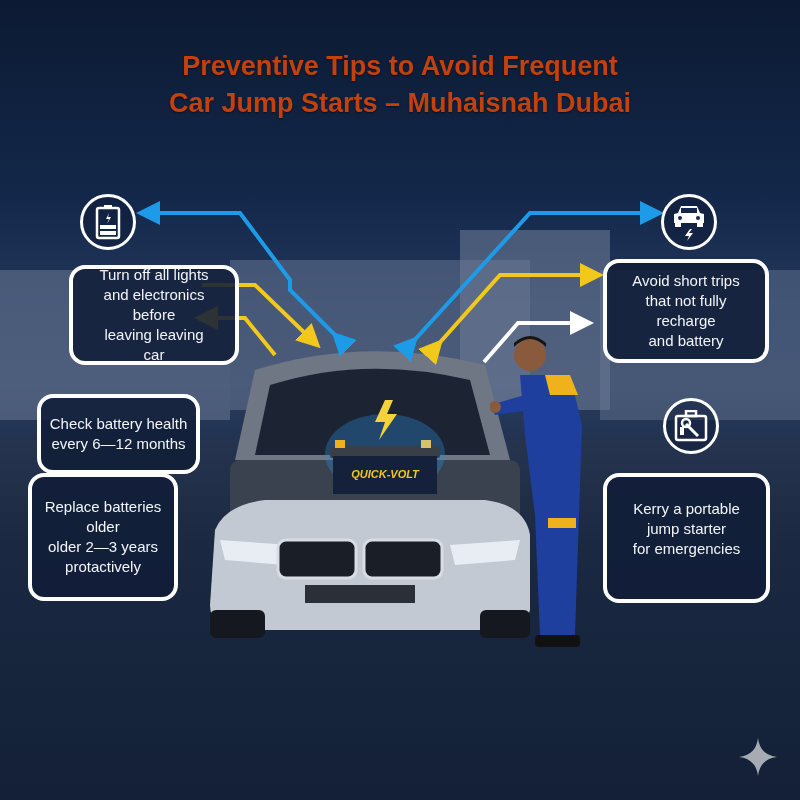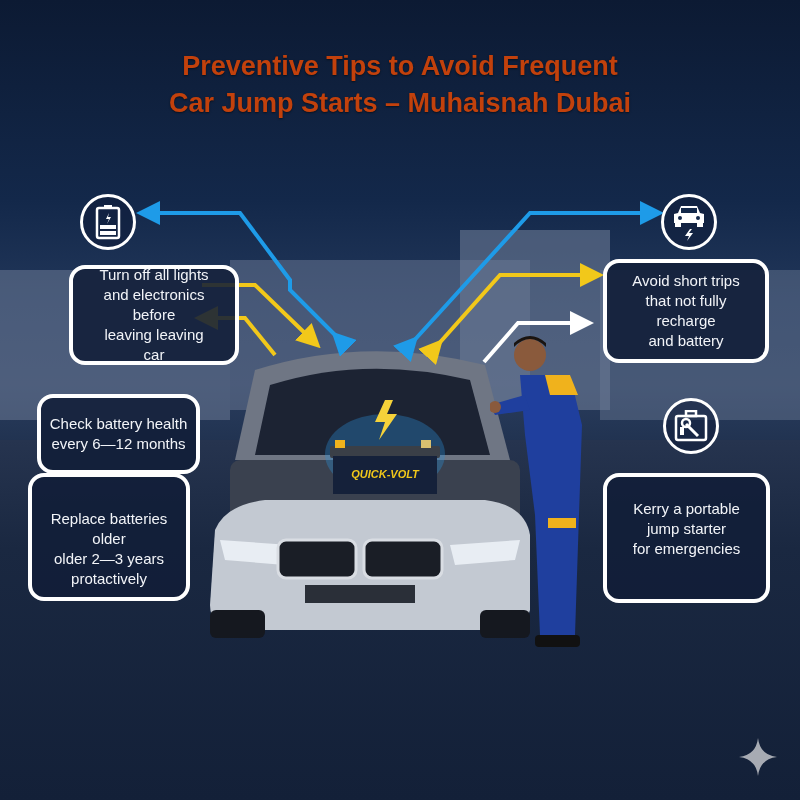--- a/index.html
+++ b/index.html
@@ -140,21 +140,21 @@
 <div class="abs tipbox" style="left:28px;top:265px;width:170px;height:100px;margin-left:41px;">
   <span>Turn off all lights
 and electronics before
 leaving leaving
 car</span>
 </div>
 <div class="abs tipbox" style="left:37px;top:394px;width:163px;height:80px;">
   <span>Check battery health
 every 6—12 months</span>
 </div>
-<div class="abs tipbox" style="left:28px;top:473px;width:162px;height:128px;align-items:flex-end;">
+<div class="abs tipbox" style="left:28px;top:473px;width:150px;height:128px;">
   <span>Replace batteries
 older
 older 2—3 years
 protactively</span>
 </div>
 <div class="abs tipbox" style="left:603px;top:259px;width:166px;height:104px;">
   <span>Avoid short trips
 that not fully
 recharge
 and battery</span>

